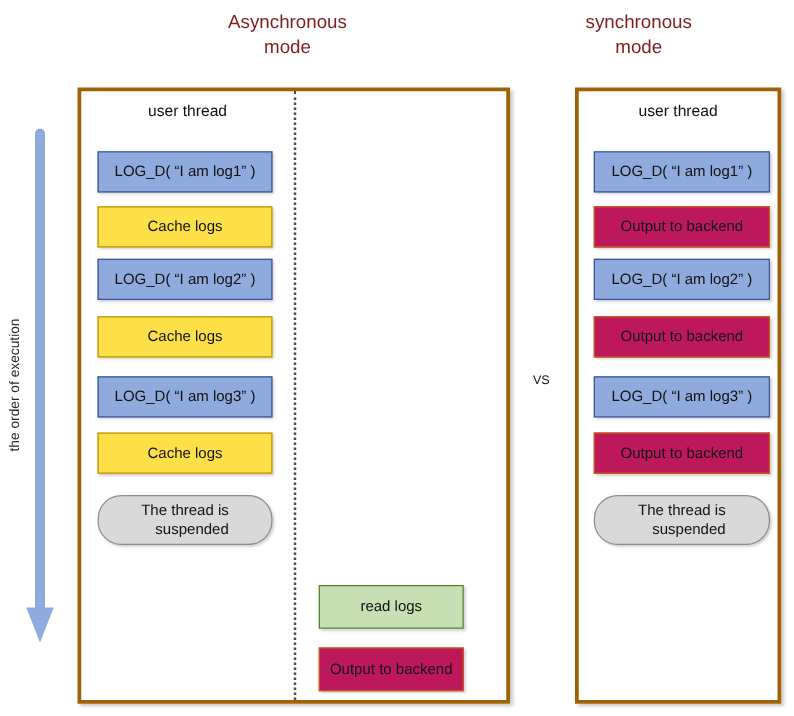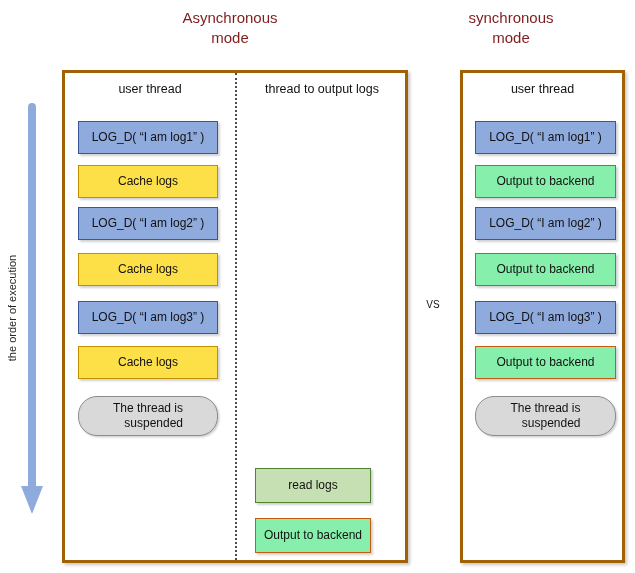--- a/index.html
+++ b/index.html
@@ -72,21 +72,21 @@
     color: #111111;
   }
   .c-left  { left: 13px;  width: 140px; }
   .c-out   { left: 190px; width: 116px; }
   .c-right { left: 12px;  width: 141px; }
   .h-std  { height: 33px; }
   .h-tall { height: 40px; border-radius: 19px; }
 
   .log-call  { background: #8faadc; border-color: #3a5697; }
   .cache     { background: #fde047; border-color: #bf9000; }
-  .output    { background: #86efac; border-color: #c55a11; }
+  .output    { background: #be185d; border-color: #c55a11; }
   .read      { background: #c6e0b4; border-color: #548235; }
   .suspended { background: #d9d9d9; border-color: #8c8c8c; }
 
   .y1 { top: 48px; }
   .y2 { top: 92px; }
   .y3 { top: 134px; }
   .y4 { top: 180px; }
   .y5 { top: 228px; }
   .y6 { top: 273px; }
   .y7 { top: 323px; }
@@ -143,21 +143,20 @@
 <div id="title-sync" class="title">synchronous
 mode</div>
 
 <div id="exec-arrow-shaft"></div>
 <div id="exec-arrow-head"></div>
 <div id="exec-arrow-label">the order of execution</div>
 
 <div id="async-panel" class="panel">
   <div class="col-divider"></div>
   <div id="hdr-user-async" class="col-header">user thread</div>
-  <div id="hdr-output-async" class="col-header">thread to output logs</div>
 
   <div class="step log-call c-left h-std y1">LOG_D( “I am log1” )</div>
   <div class="step cache c-left h-std y2">Cache logs</div>
   <div class="step log-call c-left h-std y3">LOG_D( “I am log2” )</div>
   <div class="step cache c-left h-std y4">Cache logs</div>
   <div class="step log-call c-left h-std y5">LOG_D( “I am log3” )</div>
   <div class="step cache c-left h-std y6">Cache logs</div>
   <div class="step suspended c-left h-tall y7">The thread is
 suspended</div>
 

